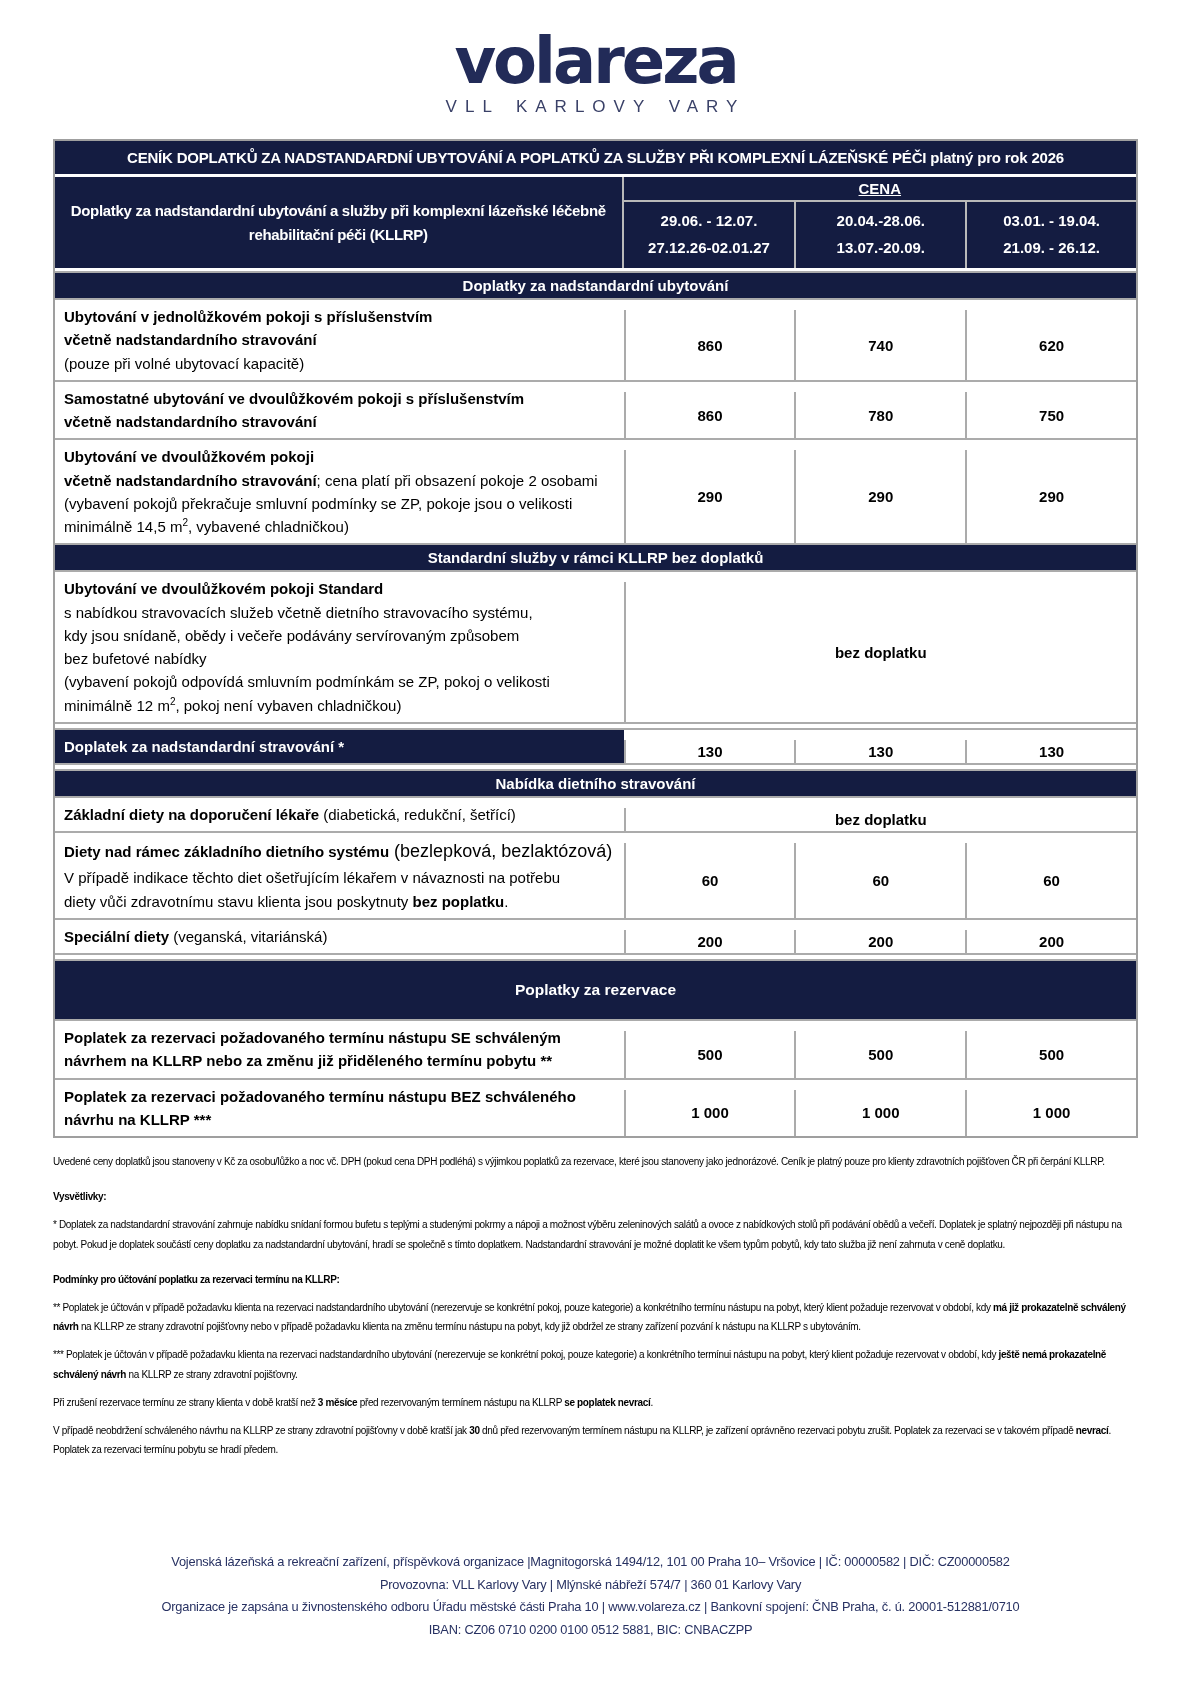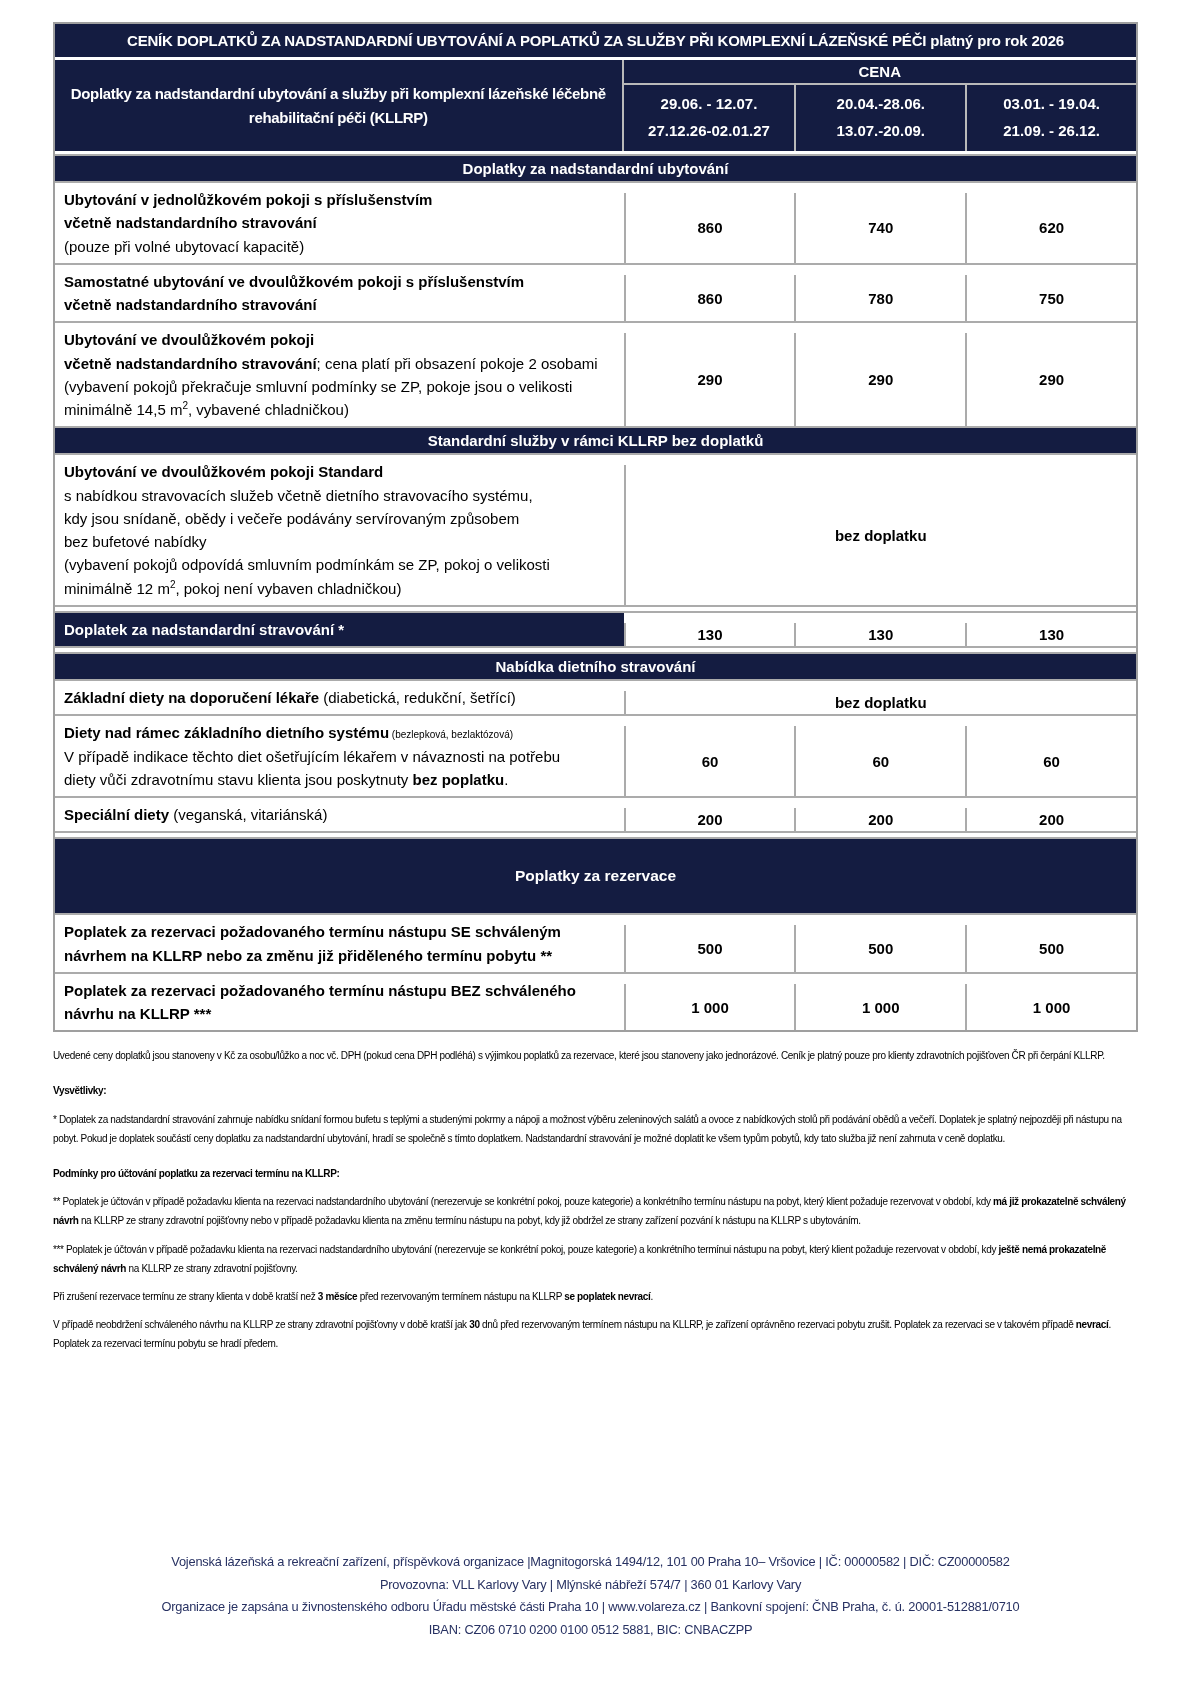--- a/index.html
+++ b/index.html
@@ -31,46 +31,46 @@
 
   
   .tbl{margin-top:22px;border:2px solid #9f9f9f;}
   .band{
     background:var(--navy);color:#fff;font-weight:bold;text-align:center;
     font-size:15px;padding:4px 6px;
   }
   .band.title{padding:8px 4px;letter-spacing:-0.2px;border-bottom:3px solid #fff;}
   .band.section{border-top:2px solid var(--bd);}
   .band.big{
-    border-top:2px solid var(--bd);height:76px;display:flex;
+    border-top:2px solid var(--bd);height:60px;display:flex;
     align-items:center;justify-content:center;font-size:15.5px;padding:0;
   }
   .hdr{
     display:grid;grid-template-columns:52.6% 47.4%;
     background:var(--navy);color:#fff;font-weight:bold;
     border-bottom:3px solid #fff;
   }
   .hleft{
     display:flex;align-items:center;justify-content:center;text-align:center;
     padding:8px 14px;border-right:2px solid var(--hdrline);
     font-size:15px;line-height:1.55;letter-spacing:-0.3px;
   }
-  .cena{text-align:center;padding:3px 2px;border-bottom:2px solid var(--hdrline);font-size:15px;}
+  .cena{text-align:center;padding:3px 2px;border-bottom:2px solid var(--hdrline);font-size:15px;text-decoration:underline;}
   .seasons{display:grid;grid-template-columns:1fr 1fr 1fr;}
   .season{text-align:center;padding:5px 2px 7px;font-size:15px;line-height:1.8;}
   .season + .season{border-left:2px solid var(--hdrline);}
 
   .row{
     display:grid;grid-template-columns:52.6% 15.8% 15.8% 15.8%;
     border-top:2px solid var(--bd);background:#fff;font-size:15px;
   }
   .row.merged{grid-template-columns:52.6% 47.4%;}
   .lbl{padding:5px 9px;line-height:1.55;}
   .lbl .b{font-weight:bold;}
-  .lbl .sm{font-size:10px;}
+  .lbl .sm{font-size:18px;}
   .lbl sup{font-size:10px;}
   .lbl.navy{background:var(--navy);color:#fff;font-weight:bold;padding:5px 9px;}
   .val{
     border-left:2px solid var(--bd);display:flex;align-items:center;
     justify-content:center;font-weight:bold;font-size:15px;text-align:center;margin-top:10px;
   }
   .gap{height:6px;background:#fff;border-top:2px solid var(--bd);}
 
   
   .notes{margin-top:14px;font-size:10px;letter-spacing:-0.35px;}
@@ -82,20 +82,24 @@
   .footer{
     position:absolute;left:0;right:10px;bottom:42px;text-align:center;
     color:#273162;font-size:12.8px;line-height:1.78;letter-spacing:-0.2px;
   }
 </style>
 </head>
 <body>
 
 <div class="page">
 
+  <header class="logo">
+    <div class="brand">volareza</div>
+    <div class="brand-sub">VLL KARLOVY VARY</div>
+  </header>
 
   <div class="tbl">
     <div class="band title">CENÍK DOPLATKŮ ZA NADSTANDARDNÍ UBYTOVÁNÍ A POPLATKŮ ZA SLUŽBY PŘI KOMPLEXNÍ LÁZEŇSKÉ PÉČI platný pro rok 2026</div>
     <div class="hdr">
       <div class="hleft">Doplatky za nadstandardní ubytování a služby při komplexní lázeňské léčebně rehabilitační péči (KLLRP)</div>
       <div class="hright">
         <div class="cena">CENA</div>
         <div class="seasons" id="seasons">
             <div class="season">
               <div class="sline">29.06. - 12.07.</div>

